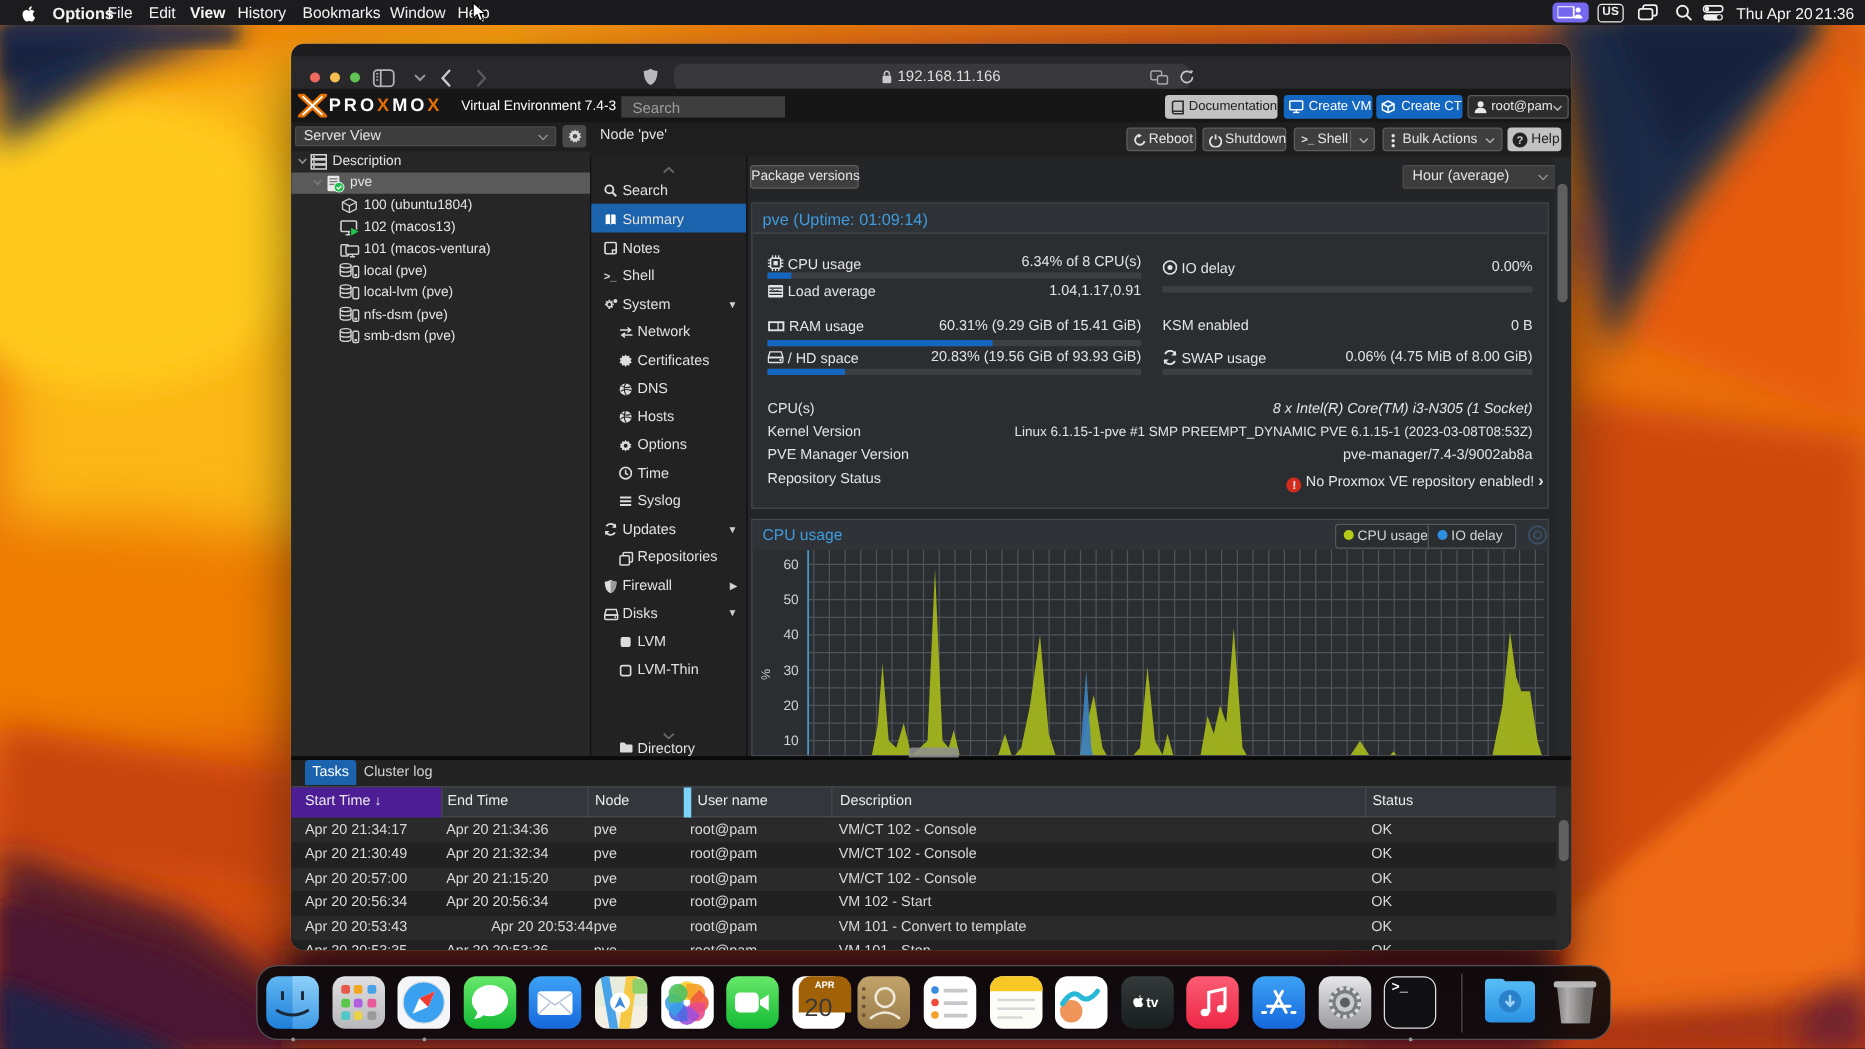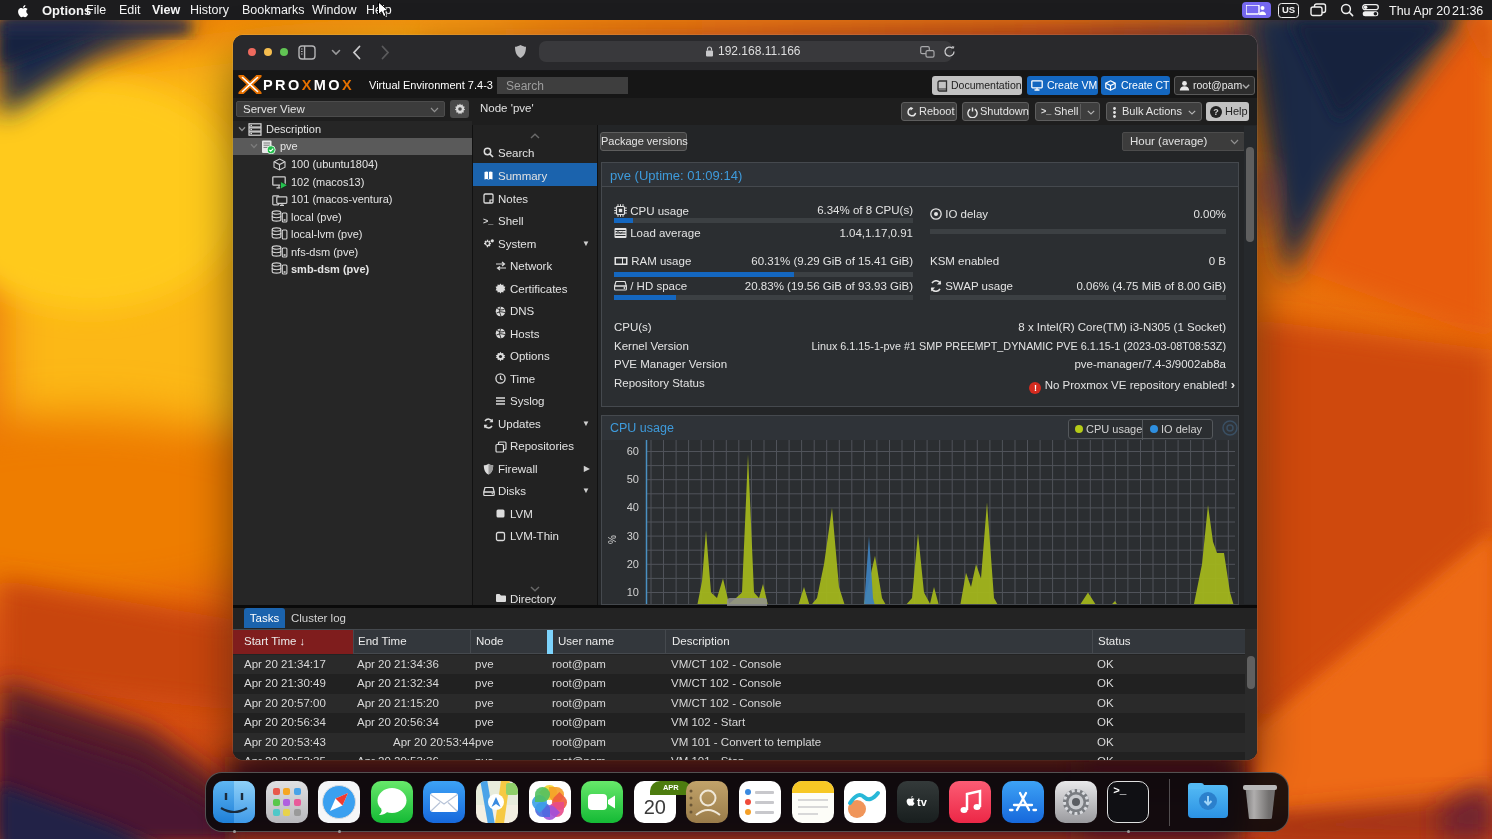--- a/index.html
+++ b/index.html
@@ -117,21 +117,21 @@
   <span class="abs" style="left:1389px;top:3.5px;font-size:12.5px;">Thu Apr 20</span>
   <span class="abs" style="left:1452px;top:3.5px;font-size:12.5px;">21:36</span>
 </div>
 
 <svg class="abs" style="left:377px;top:1px;z-index:60" width="14" height="18" viewBox="0 0 14 18">
     <path d="M1.5 1 L1.5 13.5 L4.6 10.8 L6.6 15.6 L9 14.6 L7 9.9 L11.2 9.6 Z" fill="#fff" stroke="#000" stroke-width="1"></path>
   </svg>
 
 <div class="abs" id="win" style="left:233px;top:35px;width:1024px;height:725px;background:#1d1d1f;border-radius:10px;box-shadow:0 22px 45px rgba(0,0,0,.5), 0 0 0 0.5px rgba(255,255,255,.22);overflow:hidden;">
 
-  <div class="abs" style="left:0;top:0;width:1024px;height:36px;background:#29292c;border-bottom:1px solid #171719;">
+  <div class="abs" style="left:0;top:10px;width:1024px;height:36px;background:#29292c;border-bottom:1px solid #171719;">
     <div class="abs" style="left:15px;top:13px;width:8px;height:8px;border-radius:50%;background:#ee6a5e;"></div>
     <div class="abs" style="left:31px;top:13px;width:8px;height:8px;border-radius:50%;background:#f5bd4f;"></div>
     <div class="abs" style="left:47px;top:13px;width:8px;height:8px;border-radius:50%;background:#61c454;"></div>
     <svg class="abs" style="left:65px;top:10px" width="18" height="15" viewBox="0 0 18 15">
         <rect x="1" y="1" width="16" height="13" rx="3" fill="none" stroke="#b5b5b7" stroke-width="1.4"></rect>
         <line x1="6.6" y1="1" x2="6.6" y2="14" stroke="#b5b5b7" stroke-width="1.4"></line>
         <line x1="3" y1="4" x2="4.6" y2="4" stroke="#b5b5b7" stroke-width="1.1"></line>
         <line x1="3" y1="6.5" x2="4.6" y2="6.5" stroke="#b5b5b7" stroke-width="1.1"></line>
         <line x1="3" y1="9" x2="4.6" y2="9" stroke="#b5b5b7" stroke-width="1.1"></line>
       </svg>
@@ -351,21 +351,21 @@
           <g fill="none" stroke="#d4d4d4" stroke-width="1.1">
             <ellipse cx="5.5" cy="2.6" rx="4.3" ry="1.7"></ellipse>
             <path d="M1.2 2.6 V6 c0 0.95 1.9 1.7 4.3 1.7 S9.8 6.95 9.8 6 V2.6"></path>
             <path d="M1.2 6 V9.4 c0 0.95 1.9 1.7 4.3 1.7 S9.8 10.35 9.8 9.4 V6"></path>
           </g>
           <rect x="11.3" y="3" width="4.6" height="9" rx="1" fill="none" stroke="#d4d4d4" stroke-width="1.1"></rect>
           <rect x="12.6" y="9.2" width="2" height="1.6" fill="#d4d4d4"></rect>
         </svg>
       <span class="abs" style="left:58px;top:3px;">nfs-dsm (pve)</span>
     </div>
-    <div class="abs" style="left:0;top:139px;width:239px;height:18px;font-weight:bold;">
+    <div class="abs" style="left:0;top:139px;width:239px;height:18px;">
       <svg class="abs" style="left:38px;top:2px" width="17" height="14" viewBox="0 0 17 14">
           <g fill="none" stroke="#d4d4d4" stroke-width="1.1">
             <ellipse cx="5.5" cy="2.6" rx="4.3" ry="1.7"></ellipse>
             <path d="M1.2 2.6 V6 c0 0.95 1.9 1.7 4.3 1.7 S9.8 6.95 9.8 6 V2.6"></path>
             <path d="M1.2 6 V9.4 c0 0.95 1.9 1.7 4.3 1.7 S9.8 10.35 9.8 9.4 V6"></path>
           </g>
           <rect x="11.3" y="3" width="4.6" height="9" rx="1" fill="none" stroke="#d4d4d4" stroke-width="1.1"></rect>
           <rect x="12.6" y="9.2" width="2" height="1.6" fill="#d4d4d4"></rect>
         </svg>
       <span class="abs" style="left:58px;top:3px;">smb-dsm (pve)</span>
@@ -528,21 +528,21 @@
       <div class="pval" style="left:472px;top:92px;width:152px;">0 B</div>
       <div class="prow" style="left:328px;top:117px;"><svg style="vertical-align:-2px" width="12" height="12" viewBox="0 0 12 12">
             <path d="M10.5 4 A4.6 4.6 0 0 0 2 3.2 M1.5 8 A4.6 4.6 0 0 0 10 8.8" fill="none" stroke="#e3e3e3" stroke-width="1.5"></path>
             <path d="M10.8 0.6 V4.4 H7 Z" fill="#e3e3e3"></path>
             <path d="M1.2 11.4 V7.6 H5 Z" fill="#e3e3e3"></path>
           </svg> SWAP usage</div>
       <div class="pval" style="left:412px;top:117px;width:212px;">0.06% (4.75 MiB of 8.00 GiB)</div>
       <div class="pbar" style="left:328px;top:131.5px;width:296px;"></div>
 
       <div class="prow" style="left:12px;top:158px;">CPU(s)</div>
-      <div class="pval" style="left:324px;top:158px;width:300px;">8 x Intel(R) Core(TM) i3-N305 (1 Socket)</div>
+      <div class="pval" style="left:324px;top:158px;width:300px;font-style:italic;">8 x Intel(R) Core(TM) i3-N305 (1 Socket)</div>
       <div class="prow" style="left:12px;top:176.5px;">Kernel Version</div>
       <div class="pval" style="left:124px;top:177px;width:500px;font-size:10.8px;">Linux 6.1.15-1-pve #1 SMP PREEMPT_DYNAMIC PVE 6.1.15-1 (2023-03-08T08:53Z)</div>
       <div class="prow" style="left:12px;top:195px;">PVE Manager Version</div>
       <div class="pval" style="left:324px;top:195px;width:300px;">pve-manager/7.4-3/9002ab8a</div>
       <div class="prow" style="left:12px;top:213.5px;">Repository Status</div>
       <div class="pval" style="left:324px;top:213.5px;width:309px;"><span style="display:inline-block;width:12px;height:12px;border-radius:50%;background:#d42b1f;color:#fff;font-weight:bold;font-size:9px;line-height:12px;text-align:center;vertical-align:-2px;">!</span> No Proxmox VE repository enabled! <b style="font-size:13px;">›</b></div>
     </div>
 
     <div class="abs" style="left:3px;top:290px;width:638px;height:190px;background:#2b2e31;border:1px solid #45494e;">
       <div class="abs" style="left:0;top:0;width:636px;height:24px;background:#2f3338;color:#3e9bdc;font-size:12.5px;padding:5px 0 0 8px;">CPU usage</div>
@@ -651,21 +651,21 @@
 
   <div class="abs" style="left:0;top:570px;width:1024px;height:155px;background:#232323;">
     <div class="abs" style="left:0;top:0;width:1024px;height:3px;background:#0a0a0a;"></div>
 
     <div class="abs" style="left:494px;top:-7px;width:40px;height:8px;background:#8f8f8f;border-radius:3px 3px 0 0;opacity:0.85;"></div>
 
     <div class="abs" style="left:11px;top:3px;width:41px;height:20px;background:#1b63ad;border-radius:3px 3px 0 0;color:#fff;font-size:11.5px;text-align:center;line-height:20px;">Tasks</div>
     <span class="abs" style="left:58px;top:7px;color:#d2d2d2;font-size:11.5px;">Cluster log</span>
 
     <div class="abs" style="left:0;top:24px;width:1012px;height:25px;background:#33373c;border-top:1px solid #45494e;border-bottom:1px solid #45494e;color:#ebebeb;font-size:11.5px;">
-      <div class="abs" style="left:0;top:0;width:120px;height:24px;background:#7f1d1d;padding:5px 0 0 11px;">Start Time <span style="font-size:11px;">↓</span></div>
+      <div class="abs" style="left:0;top:0;width:120px;height:24px;background:#4c1d95;padding:5px 0 0 11px;">Start Time <span style="font-size:11px;">↓</span></div>
       <div class="abs" style="left:120px;top:0;width:117px;height:24px;border-left:1px solid #45494e;padding:5px 0 0 4px;">End Time</div>
       <div class="abs" style="left:237px;top:0;width:77px;height:24px;border-left:1px solid #45494e;padding:5px 0 0 5px;">Node</div>
       <div class="abs" style="left:314px;top:0;width:118px;height:24px;border-left:6px solid #7dd3fc;padding:5px 0 0 5px;">User name</div>
       <div class="abs" style="left:432px;top:0;width:427px;height:24px;border-left:1px solid #45494e;padding:5px 0 0 6px;">Description</div>
       <div class="abs" style="left:859px;top:0;width:153px;height:24px;border-left:1px solid #45494e;padding:5px 0 0 5px;">Status</div>
     </div>
 
     <div id="taskrows">
         <div class="abs" style="left:0;top:50.0px;width:1012px;height:19.4px;background:#2a2a2a;color:#d8d8d8;font-size:11.5px;">
           <span class="abs" style="left:11px;top:3px;">Apr 20 21:34:17</span>
@@ -788,21 +788,21 @@
           <div class="abs" style="left:6.4px;top:6.4px;width:15px;height:15px;border-radius:50% 50% 50% 0;transform:rotate(360deg);background:#50c060;opacity:0.9;"></div>
         </div>
       </div>
       <div class="abs" style="left:375.2px;top:8px;width:42px;height:42px;border-radius:10px;background:linear-gradient(180deg,#67e86a,#14ba35);">
         <svg class="abs" style="left:0;top:0" width="42" height="42">
           <rect x="7" y="13" width="19" height="16" rx="4" fill="#fff"></rect>
           <path d="M27 19 L34 14.5 V27.5 L27 23 Z" fill="#fff"></path>
         </svg>
       </div>
       <div class="abs" style="left:427.8px;top:8px;width:42px;height:42px;border-radius:10px;background:#fff;">
-        <div class="abs" style="left:16px;top:0;width:42px;height:14px;background:#4d7c0f;border-radius:10px 10px 0 0;color:#fff;font-size:7.5px;text-align:center;line-height:13px;font-weight:bold;">APR</div>
+        <div class="abs" style="left:5px;top:0;width:42px;height:29px;background:#a16207;border-radius:10px 10px 0 0;color:#fff;font-size:7.5px;text-align:center;line-height:13px;font-weight:bold;">APR</div>
         <div class="abs" style="left:0;top:12px;width:42px;height:30px;color:#3a3a3a;font-size:20px;text-align:center;line-height:29px;">20</div>
       </div>
       <div class="abs" style="left:480.40000000000003px;top:8px;width:42px;height:42px;border-radius:10px;background:linear-gradient(180deg,#c2a36a,#9a7c4a);">
         <svg class="abs" style="left:0;top:0" width="42" height="42">
           <circle cx="22" cy="17" r="7.5" fill="none" stroke="#f0e8d8" stroke-width="2"></circle>
           <path d="M10 34 q12 -10 24 0" fill="none" stroke="#f0e8d8" stroke-width="2"></path>
           <g fill="#6a5636">
             <circle cx="5" cy="10" r="1.5"></circle>
             <circle cx="5" cy="17" r="1.5"></circle>
             <circle cx="5" cy="24" r="1.5"></circle>

